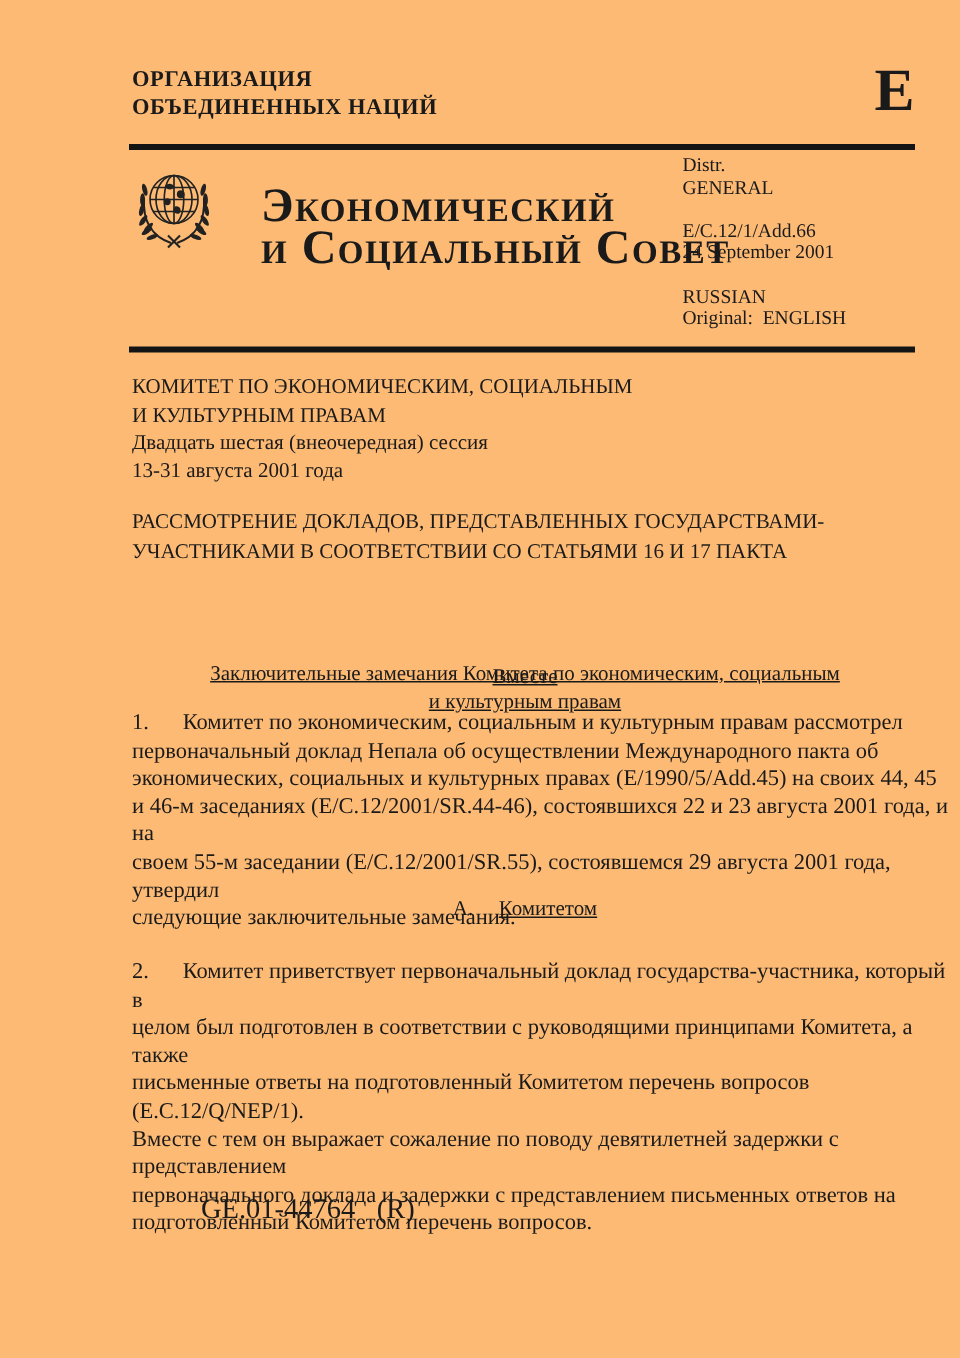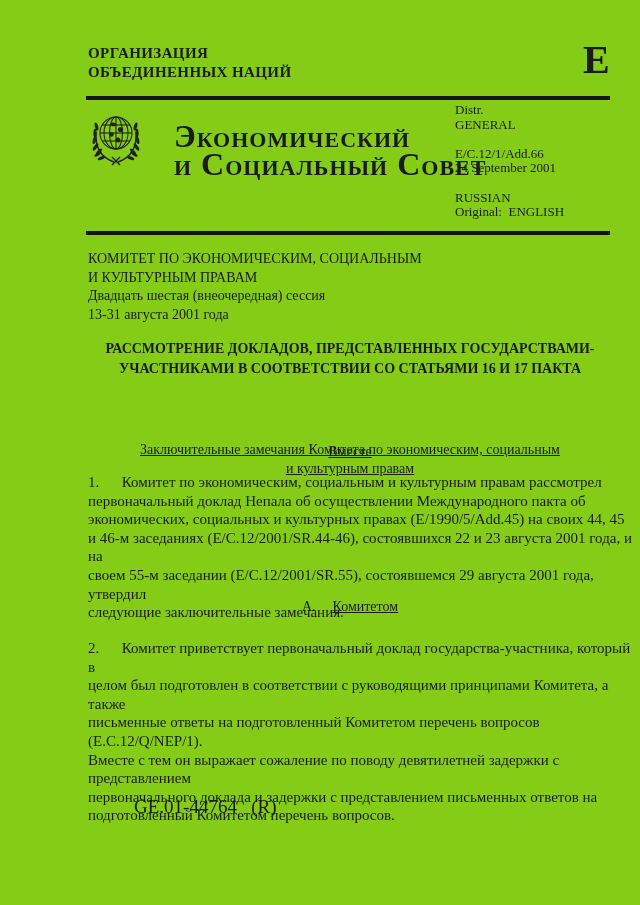--- a/index.html
+++ b/index.html
@@ -4,21 +4,21 @@
 <style>
   html,body { margin:0; padding:0; }
   body {
     background:#e8e8e8;
     font-family:"Liberation Serif","DejaVu Serif",serif;
   }
   .page {
     position:relative;
     width:640px; height:905px;
     margin:0 auto;
-    background:#84cc16;
+    background:#fdba74;
     color:#1a1a1a;
     overflow:hidden;
   }
   .abs { position:absolute; }
   .pre { white-space:pre-wrap; }
 
   .org-block {
     left:88px; top:44px;
     font-size:15px; line-height:19px;
     font-weight:bold; letter-spacing:0.4px;
@@ -45,22 +45,22 @@
     font-size:13px; line-height:14.6px;margin-left:27px;
   }
 
   .session {
     left:88px; top:250px;
     font-size:14px; line-height:18.7px;
   }
 
   .doc-title {
     left:88px; top:339px; width:524px;
-    text-align:center;
-    font-size:14px; line-height:20px;font-weight:bold;
+    text-align:left;
+    font-size:14px; line-height:20px;
   }
   .doc-subtitle {
     left:88px; top:394px; width:524px;
     text-align:center;
     font-size:14px; line-height:19px;
     text-decoration:underline;
     margin-top:46px;
   }
   .country {
     left:88px; top:444px; width:524px;

